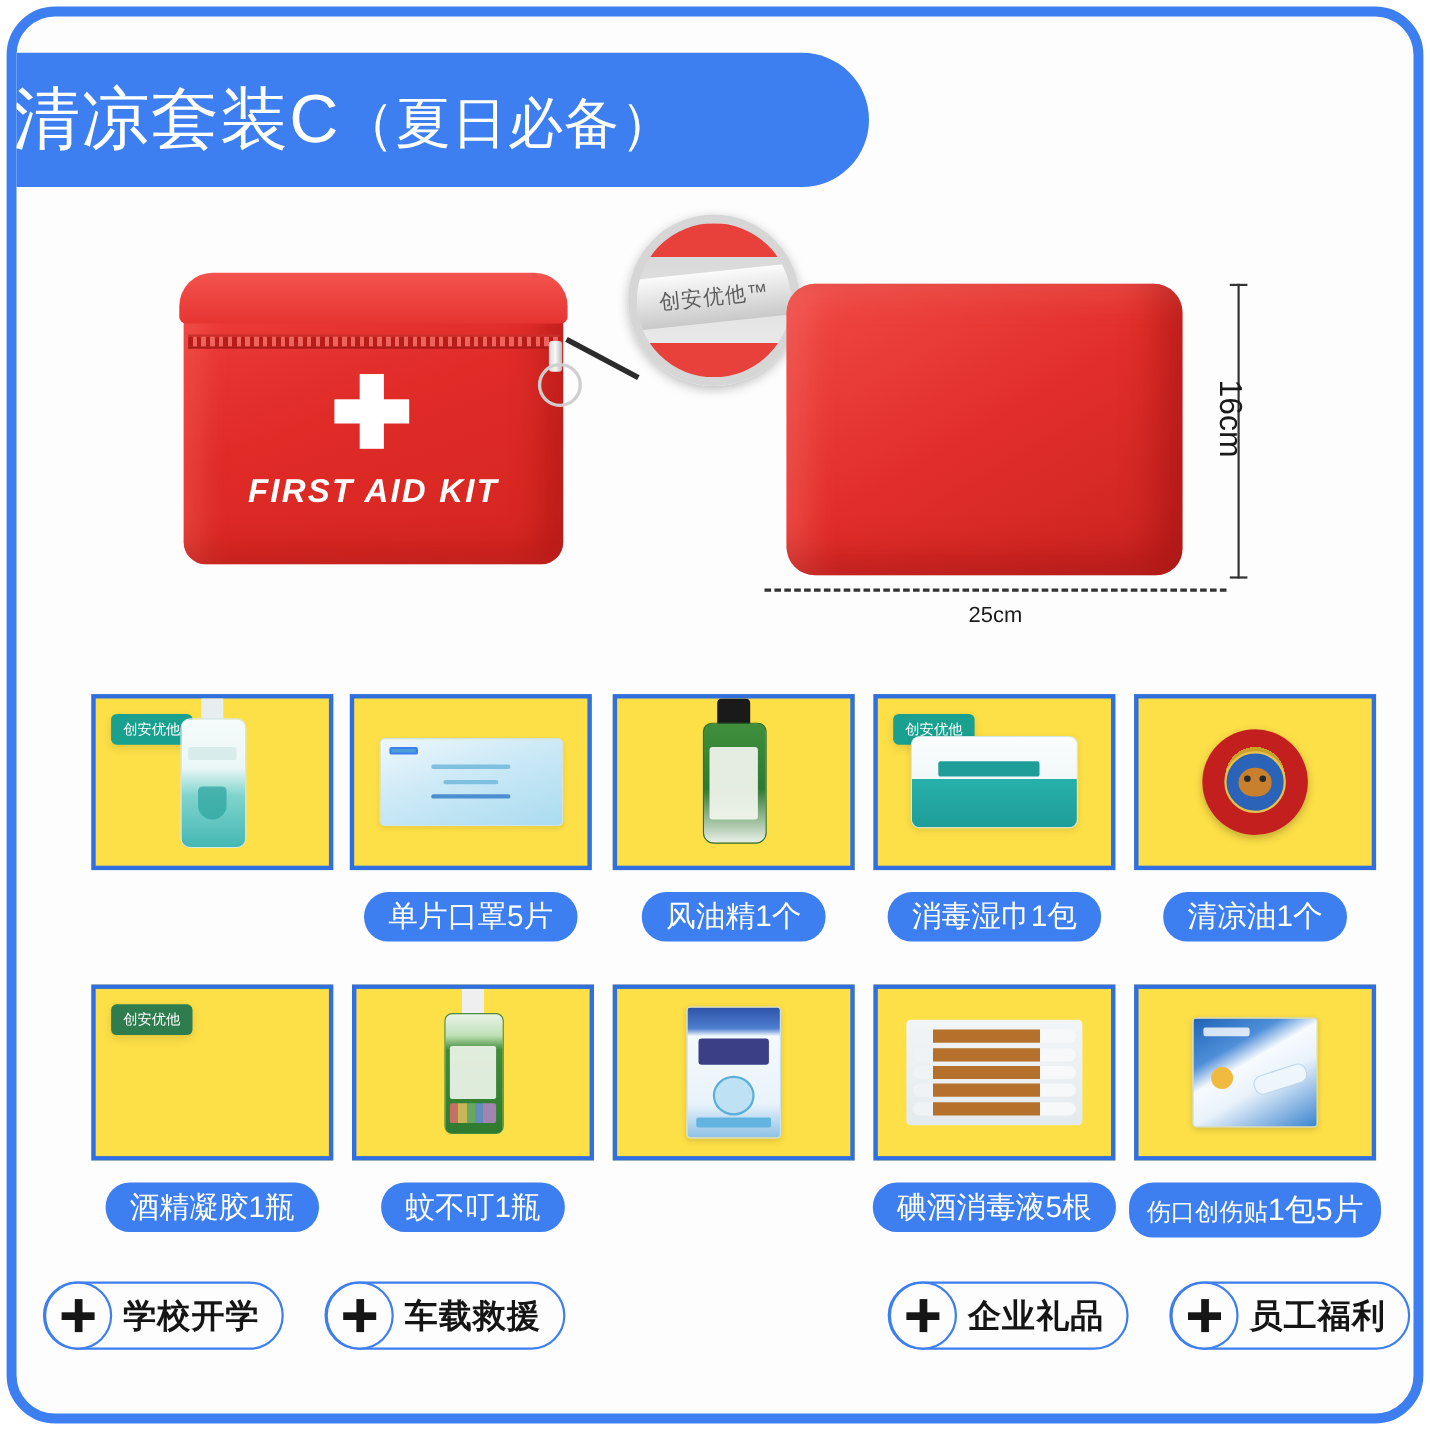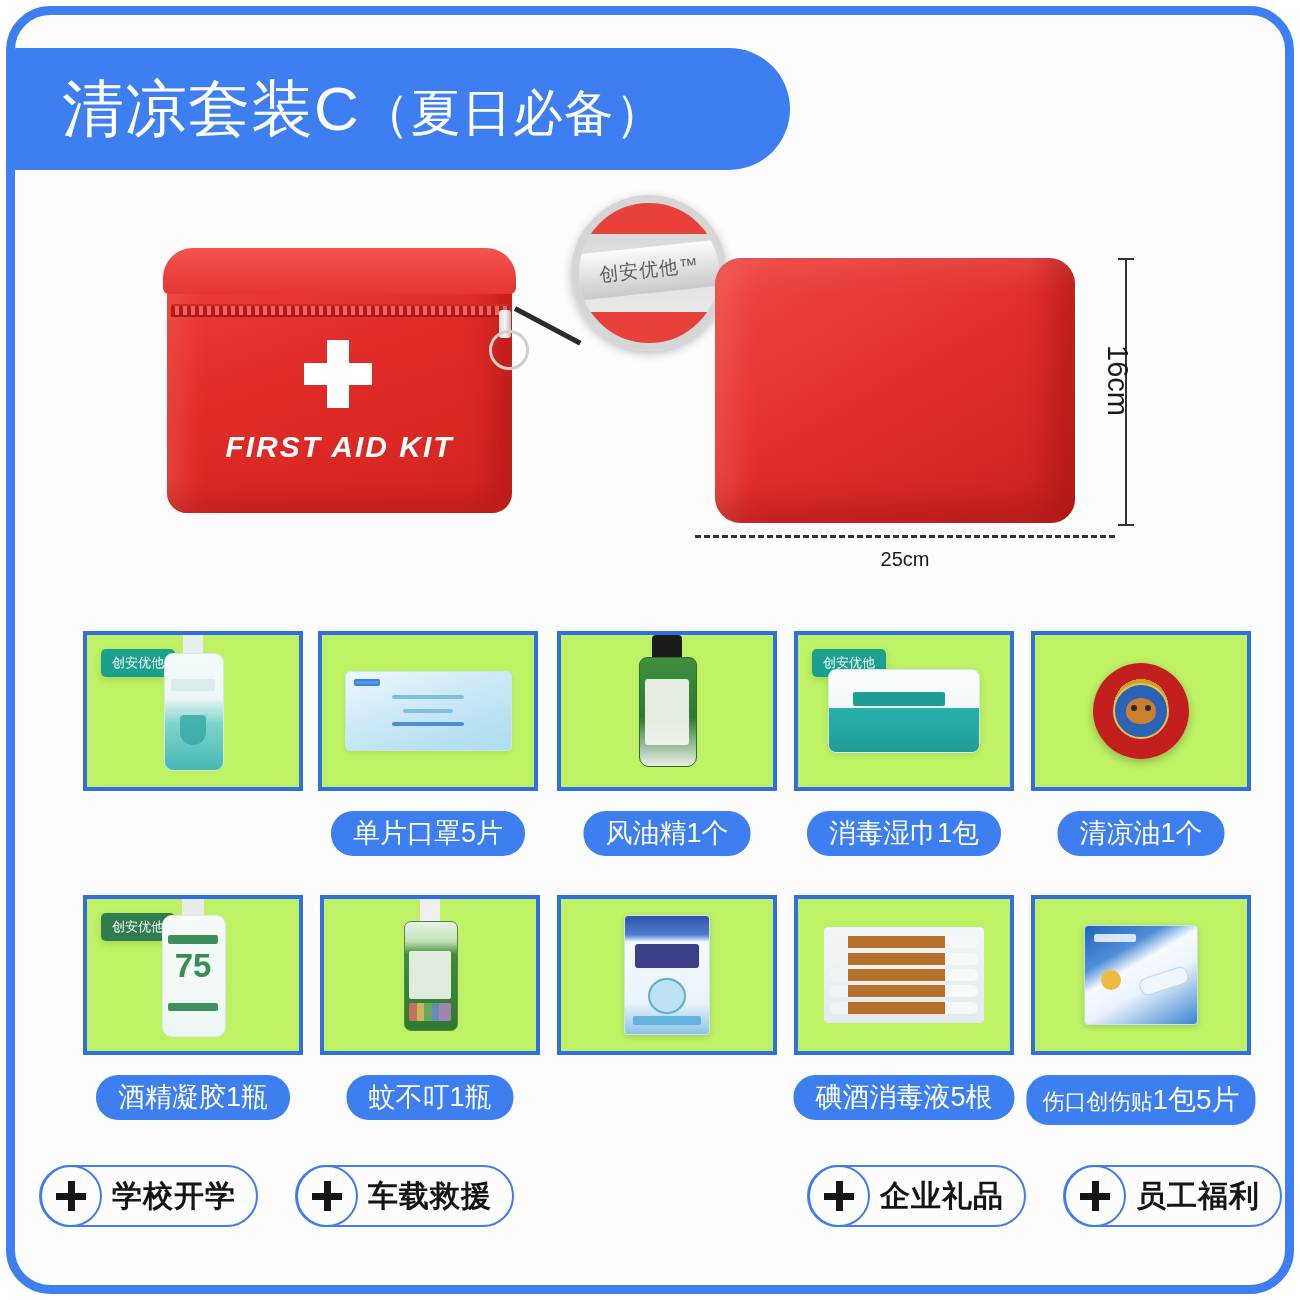--- a/index.html
+++ b/index.html
@@ -19,21 +19,21 @@
   }
 
   
   .banner{
     position:absolute;left:-40px;top:33px;width:815px;height:122px;
     background:#3d7ef0;
     border-radius:0 62px 62px 0;
     display:flex;align-items:center;
   }
   .banner-text{
-    margin-left:87px;
+    margin-left:36px;
     color:#ffffff;
     font-size:62px;
     letter-spacing:1px;
     line-height:1;
     white-space:nowrap;
     font-weight:400;
   }
   .banner-text .paren{font-size:50px;}
 
   
@@ -130,21 +130,21 @@
     position:absolute;left:680px;top:368px;width:420px;text-align:center;
     font-size:20px;color:#1a1a1a;
   }
 
   
   .grid{position:absolute;left:0;top:616px;width:1288px;}
   .row{position:relative;height:264px;}
   .cell{position:absolute;top:0;width:220px;}
   .thumb{
     position:relative;width:220px;height:160px;
-    border:4px solid #2f6fe0;background:#bef264;box-sizing:border-box;
+    border:4px solid #2f6fe0;background:#fde047;box-sizing:border-box;
     display:flex;align-items:center;justify-content:center;
     overflow:hidden;
   }
   .pill{
     position:absolute;top:180px;left:50%;transform:translateX(-50%);
     background:#3d7ef0;color:#fff;border-radius:22px;
     padding:7px 22px;font-size:27px;white-space:nowrap;line-height:1.15;
   }
   .pill.small{font-size:22px;padding:9px 16px;}
   .pill.small .big{font-size:28px;text-align:center;}
@@ -358,27 +358,20 @@
         </div>
         <div class="pill">清凉油1个</div>
       </div>
     </div>
 
     <div class="row">
 
       <div class="cell" style="left:68px">
         <div class="thumb">
           <div class="brandtag green">创安优他</div>
-          <div class="gel">
-            <div class="cap"></div>
-              <div class="body"></div>
-              <div class="strip"></div>
-            <div class="num">75</div>
-            <div class="strip2"></div>
-          </div>
         </div>
         <div class="pill">酒精凝胶1瓶</div>
       </div>
 
       <div class="cell" style="left:305px">
         <div class="thumb">
           <div class="mosq">
             <div class="nozzle"></div>
               <div class="body"></div>
               <div class="lab"></div>

